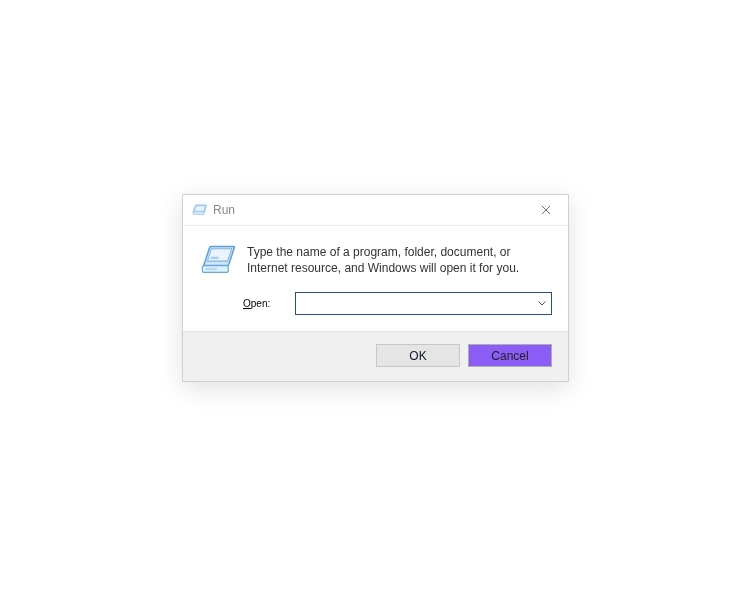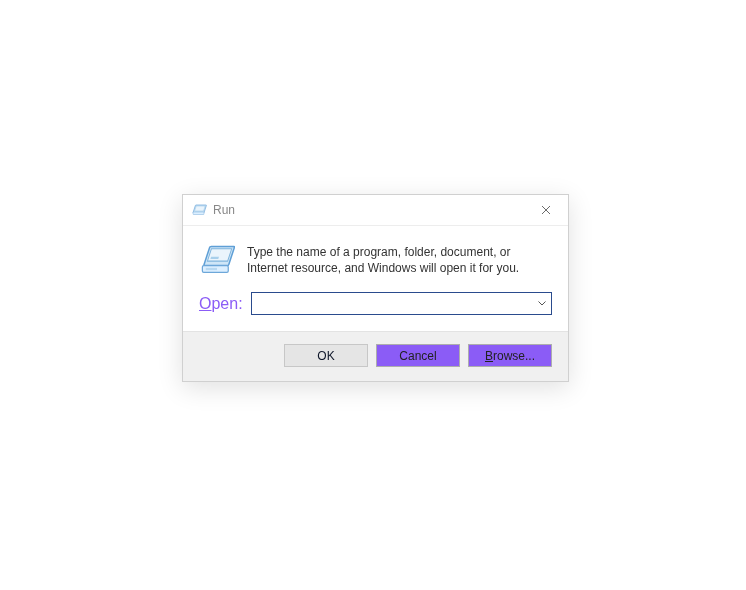--- a/index.html
+++ b/index.html
@@ -78,23 +78,24 @@
       line-height: 1.35;
       padding-top: 2px;
     }
     .input-row {
       display: flex;
       align-items: center;
       gap: 10px;
       margin-top: 6px;
     }
     .open-label {
-      color: #8b5cf6;
-      font-size: 16px;
+      color: #000000;
+      font-size: 10px;
       width: 42px;
+      margin-left: 44px;
     }
     .open-label .u { text-decoration: underline; }
     .combo {
       flex: 1;
       position: relative;
       border: 1px solid #2a4b8d;
       height: 21px;
       display: flex;
       align-items: center;
     }
@@ -191,15 +192,14 @@
               <path d="M0.5 0.5 L4 4 L7.5 0.5" fill="none" stroke="#555" stroke-width="1"></path>
             </svg>
         </span>
       </div>
     </div>
   </div>
 
   <div class="footer">
     <button class="btn" disabled="">OK</button>
     <button class="btn">Cancel</button>
-    <button class="btn"><span class="u">B</span><span>rowse...</span></button>
   </div>
 </div>
 
 </body></html>

